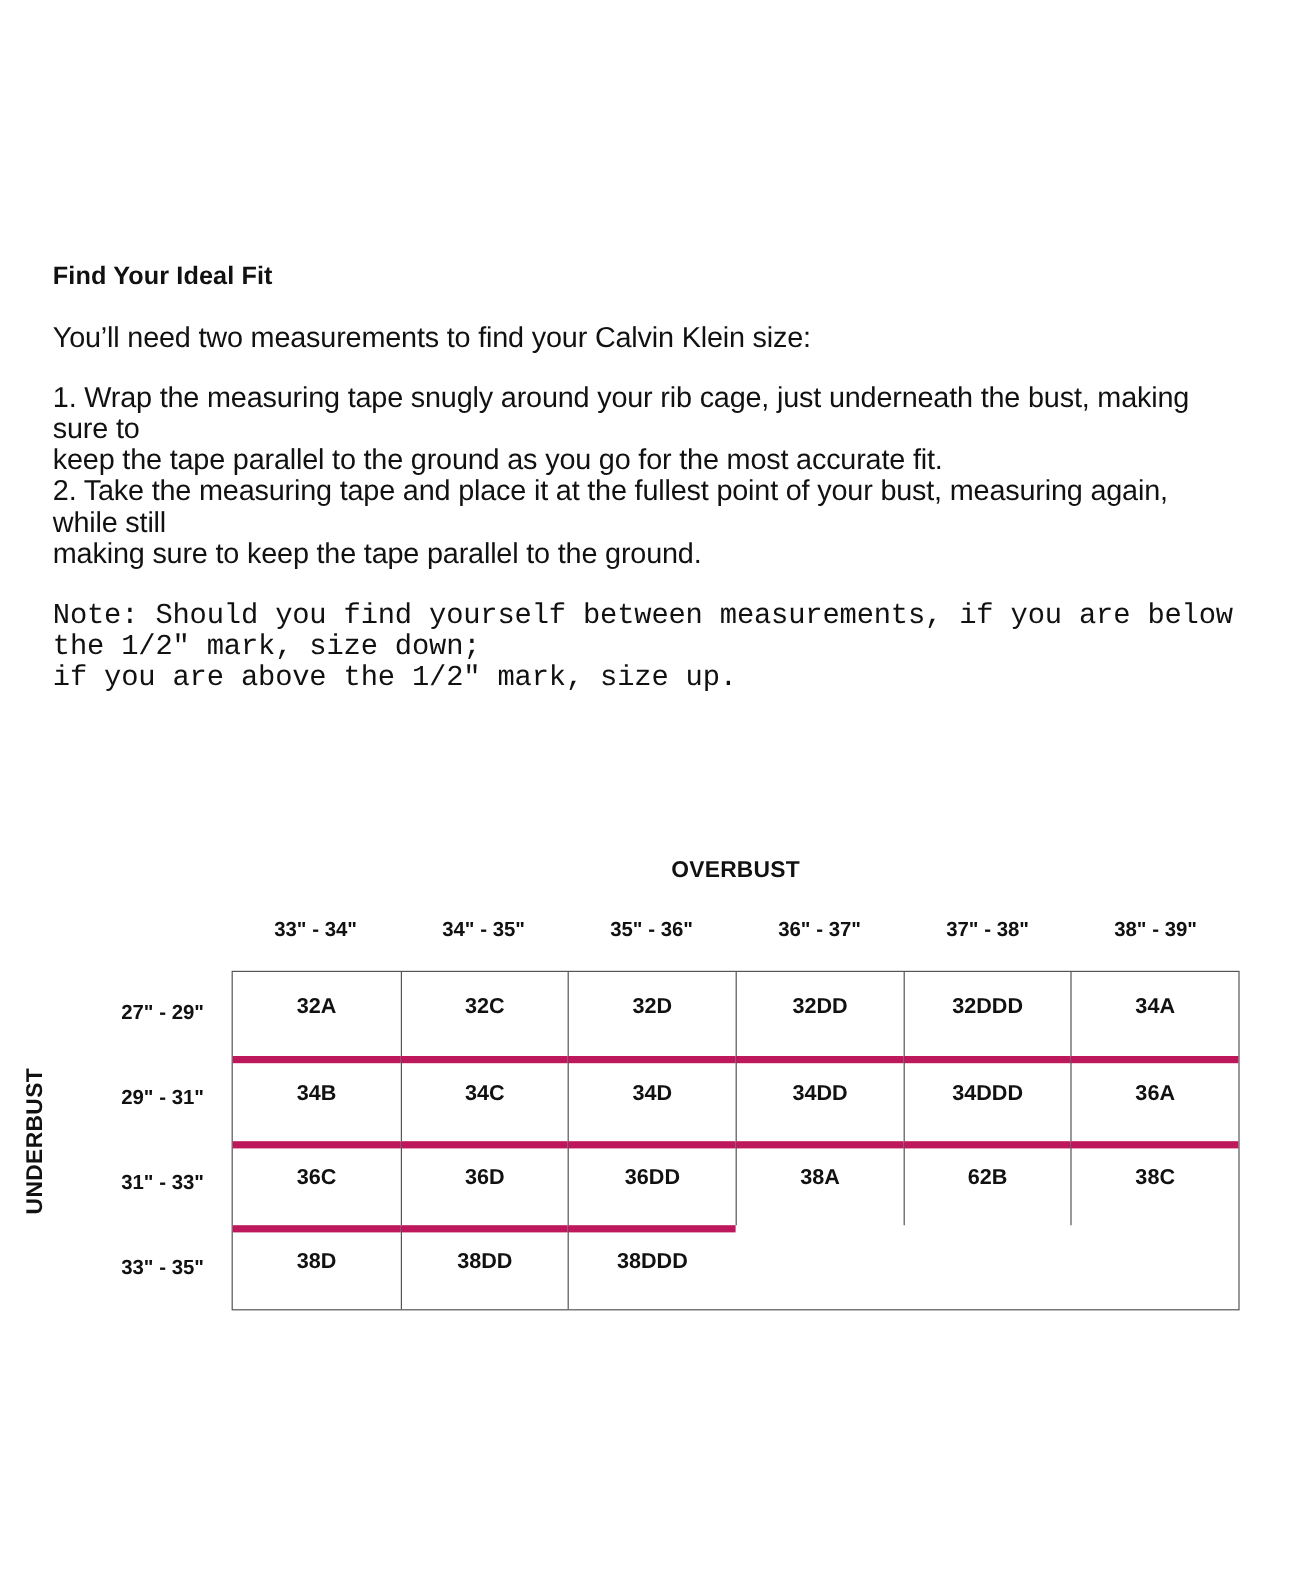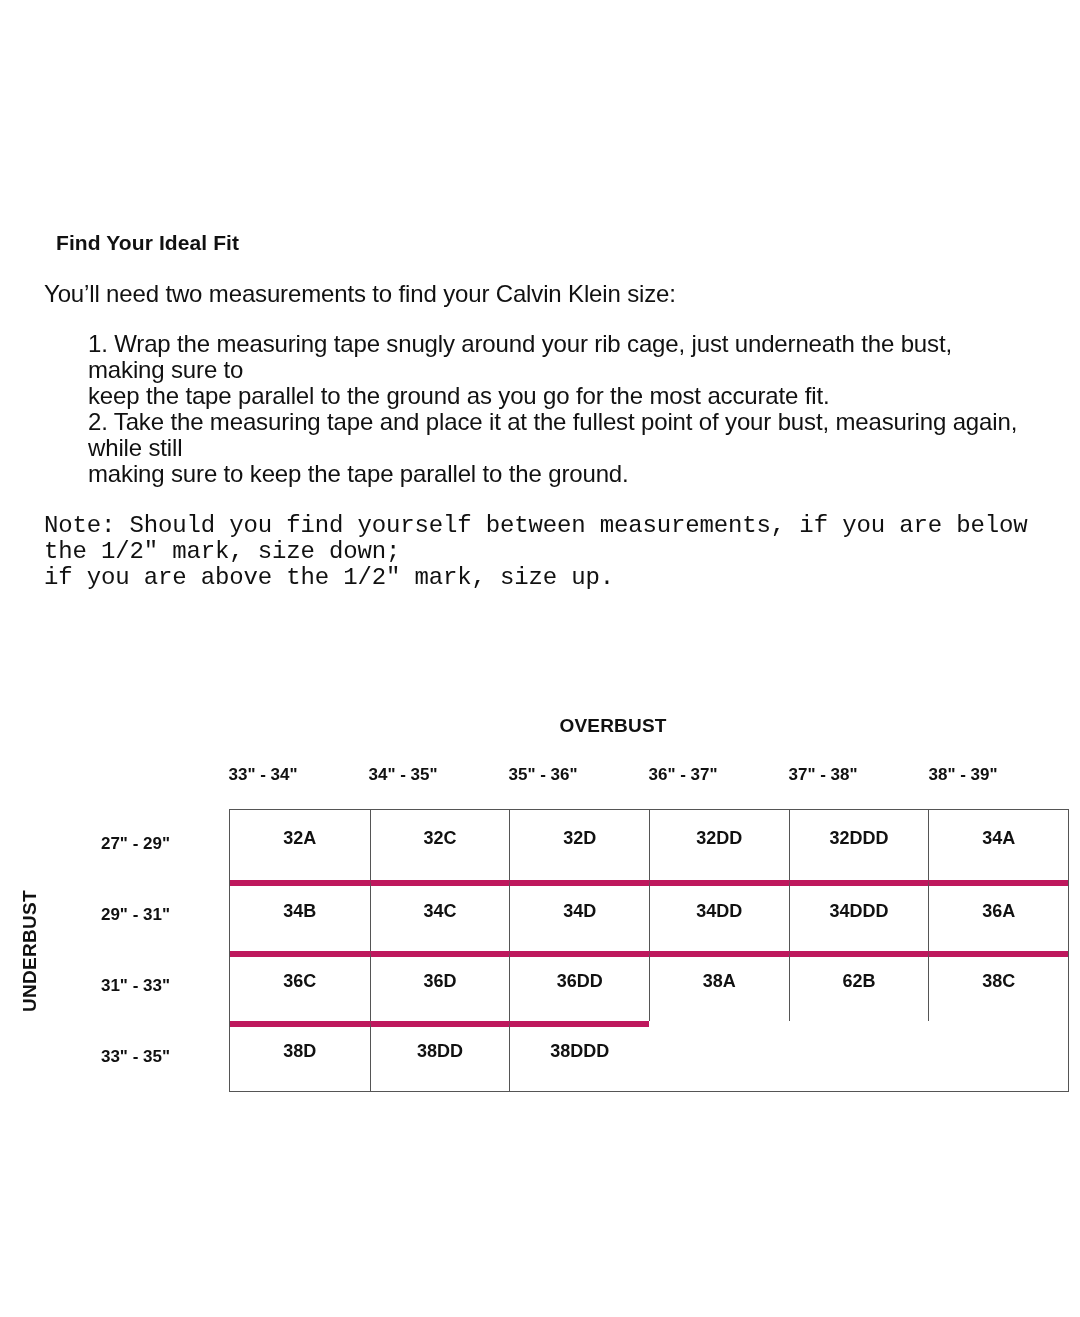--- a/index.html
+++ b/index.html
@@ -15,32 +15,32 @@
   
   .text-block {
     position: absolute;
     left: 44px; top: 220px;
     width: 985px;
   }
   .heading {
     font-size: 21px;
     font-weight: bold;
     line-height: 22px;
-    margin: 12px;
+    margin: 0;
     letter-spacing: 0.1px;
   }
   .para {
     font-size: 24px;
     line-height: 26px;
     margin: 0;
     white-space: pre-line;
     letter-spacing: -0.15px;
   }
   .para.intro { margin-top: 27px; }
-  .para.steps { margin-top: 24px; margin-left: 44px; }
+  .para.steps { margin-top: 24px; }
   .para.note  { margin-top: 26px; font-family: Liberation Mono, monospace; }
 
   
   .overbust-title {
     position: absolute;
     left: 193px; top: 715px;
     width: 840px;
     text-align: center;
     font-size: 19px;
     font-weight: bold;
@@ -91,21 +91,20 @@
   .size-table {
     position: absolute;
     left: 193px; top: 809px;
     width: 840px; height: 283px;
     display: grid;
     grid-template-columns: repeat(6, 1fr);
     grid-template-rows: repeat(4, 1fr);
     border: 1px solid #555555;
     box-sizing: border-box;
     background: #ffffff;
-    margin-left: 36px;
   }
   .size-table > div {
     display: flex;
     align-items: center;
     justify-content: center;
     font-size: 18px;
     font-weight: bold;
     border-left: 1px solid #555555;
     border-top: 6px solid #be185d;
     padding-bottom: 14px; 

